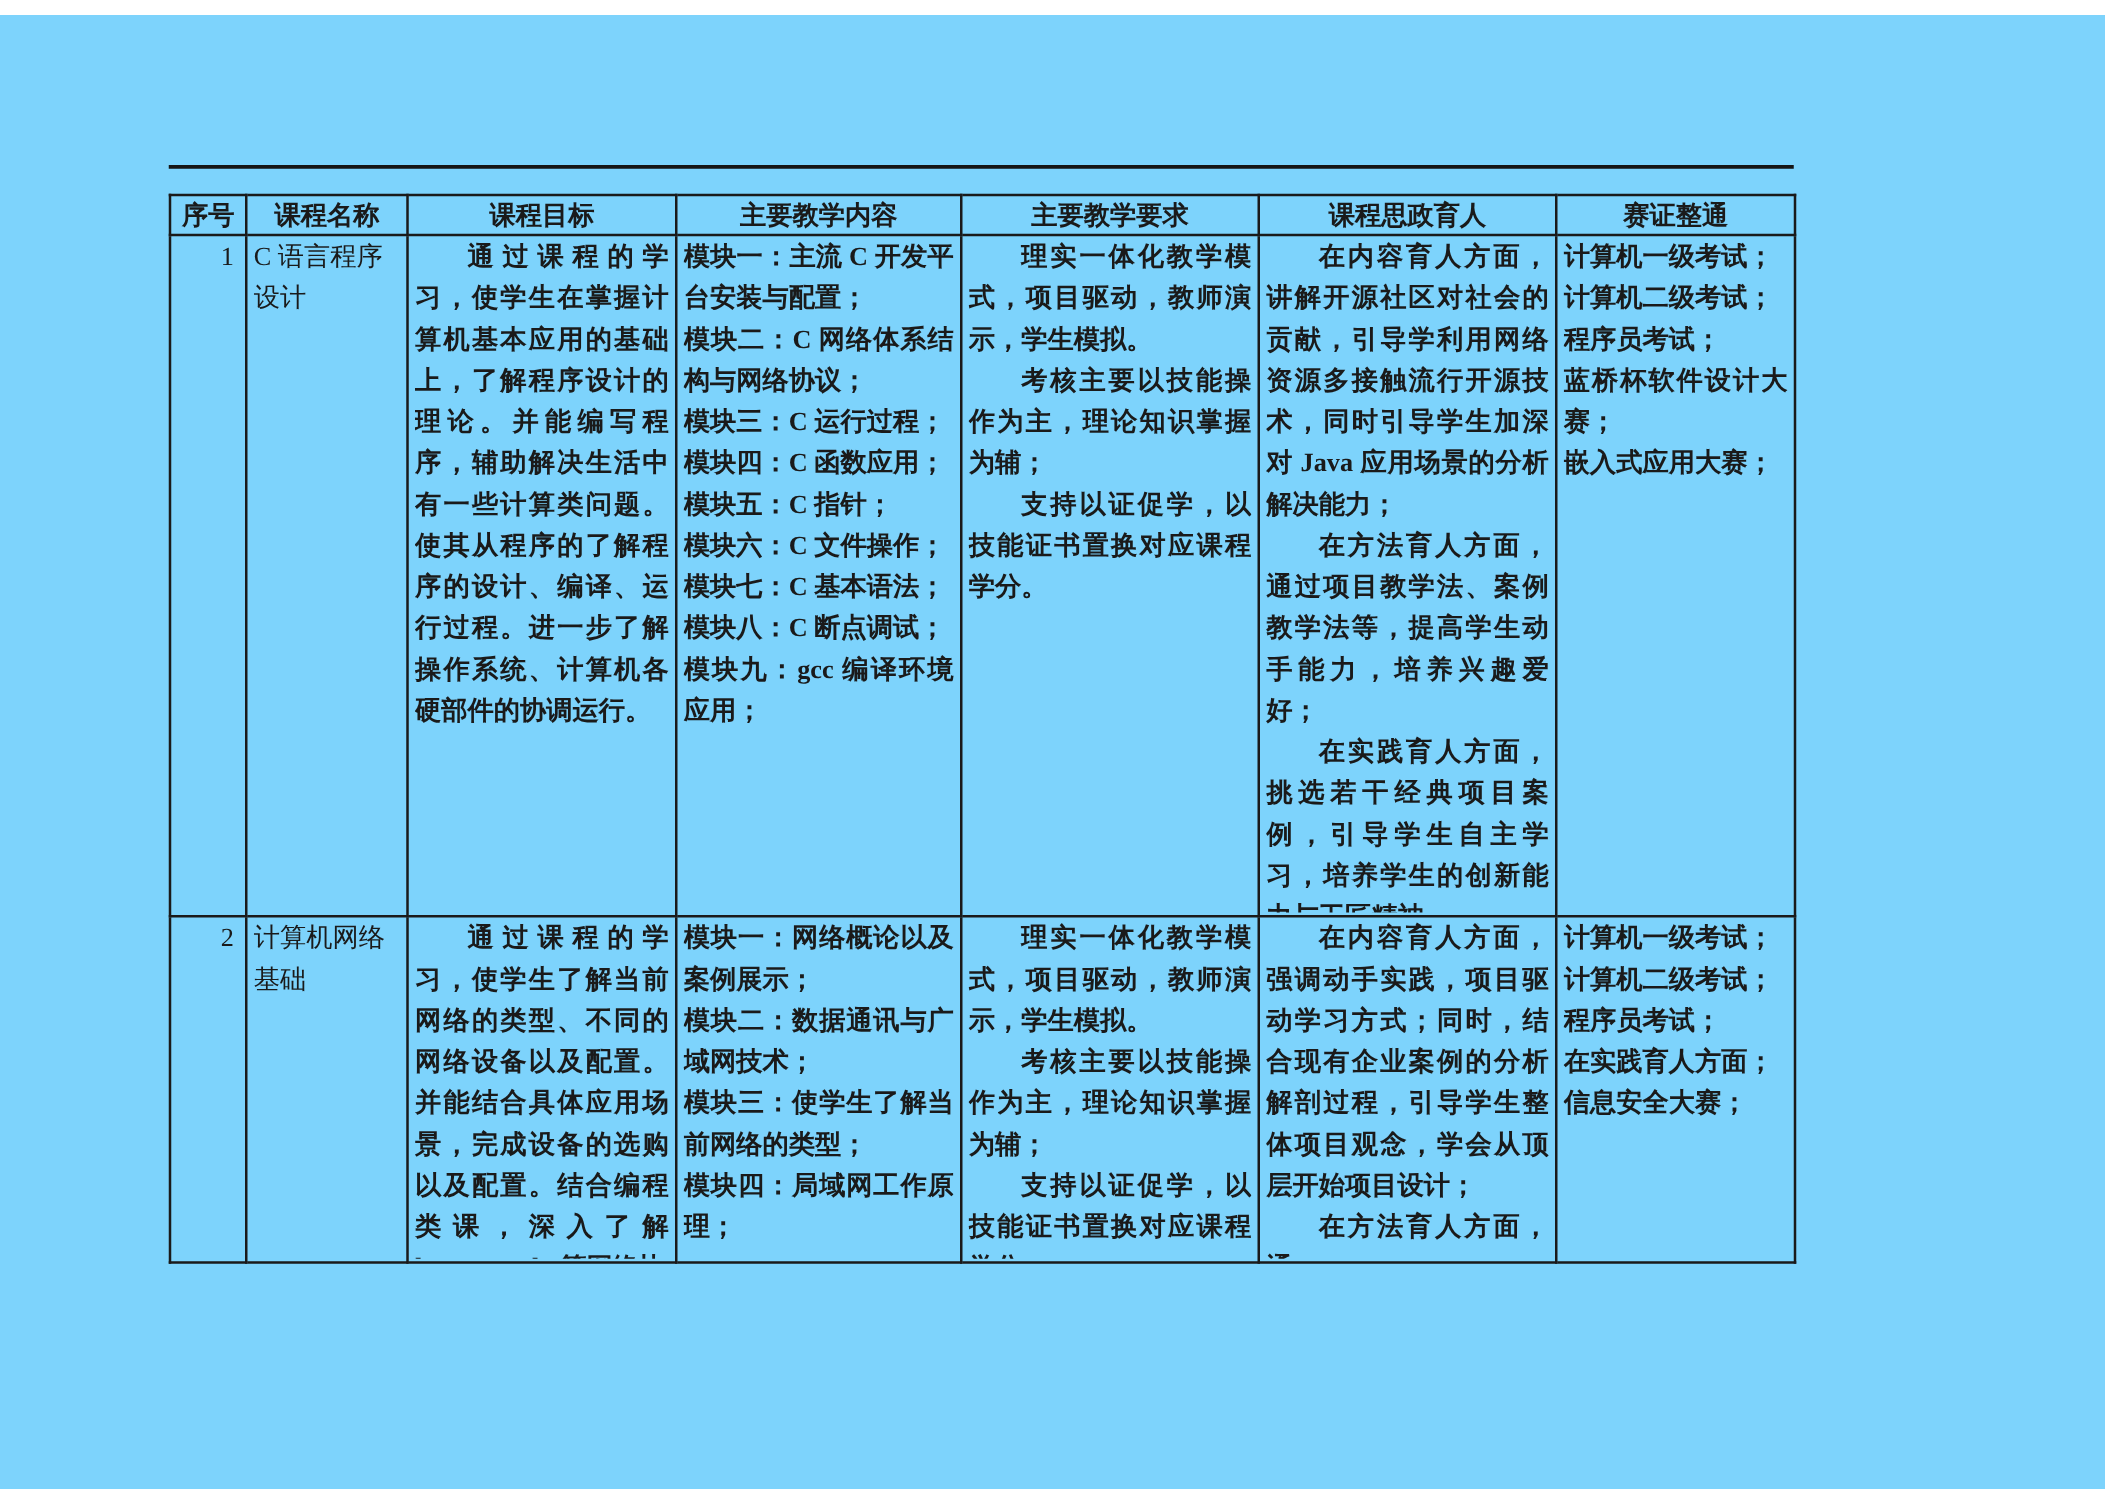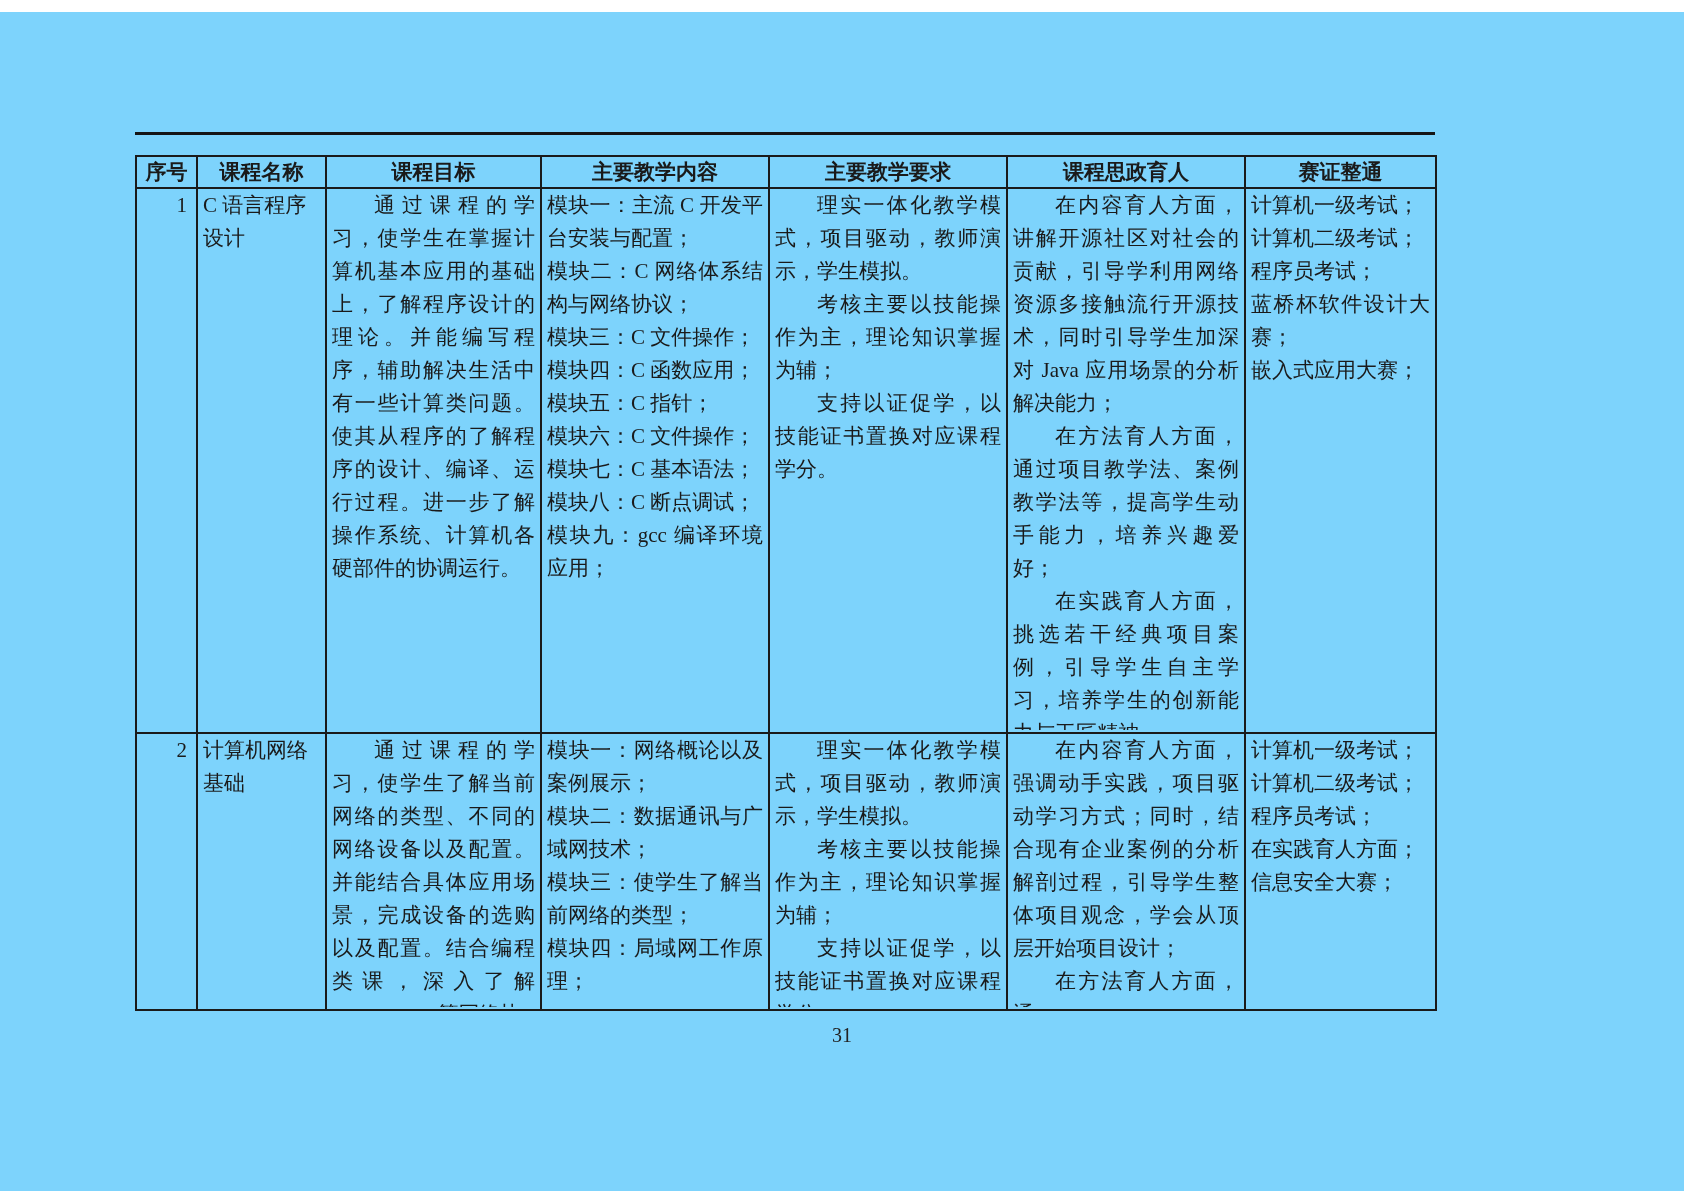--- a/index.html
+++ b/index.html
@@ -48,20 +48,21 @@
   }
   tr.r1 { height: 545px; }
   tr.r2 { height: 277px; }
   .cell { overflow: hidden; }
   tr.r1 .cell { max-height: 541px; }
   tr.r2 .cell { max-height: 273px; }
   .cell p {
     margin: 0;
     text-align: justify;
     text-justify: inter-ideograph;
+    font-weight: bold;
   }
   .cell.indent p { text-indent: 2em; }
   .cell.num { text-align: right; padding-right: 4px; }
   .page-number {
     position: absolute;
     left: 0;
     top: 1012px;
     width: 1684px;
     text-align: center;
     font-size: 20px;
@@ -107,21 +108,21 @@
           </td>
     <td>
             <div class="cell indent">
               <p>通过课程的学习，使学生在掌握计算机基本应用的基础上，了解程序设计的理论。并能编写程序，辅助解决生活中有一些计算类问题。使其从程序的了解程序的设计、编译、运行过程。进一步了解操作系统、计算机各硬部件的协调运行。</p>
             </div>
           </td>
     <td>
             <div class="cell">
               <p>模块一：主流 C 开发平台安装与配置；</p>
               <p>模块二：C 网络体系结构与网络协议；</p>
-              <p>模块三：C 文件操作；</p>
+              <p>模块三：C 运行过程；</p>
               <p>模块四：C 函数应用；</p>
               <p>模块五：C 指针；</p>
               <p>模块六：C 文件操作；</p>
               <p>模块七：C 基本语法；</p>
               <p>模块八：C 断点调试；</p>
               <p>模块九：gcc 编译环境应用；</p>
             </div>
           </td>
     <td>
             <div class="cell indent">
@@ -186,15 +187,14 @@
               <p>计算机二级考试；</p>
               <p>程序员考试；</p>
               <p>在实践育人方面；</p>
               <p>信息安全大赛；</p>
             </div>
           </td>
   </tr>
       </tbody>
   </table>
 
-  <div class="page-number">31</div>
 
 </div>
 
 </body></html>

